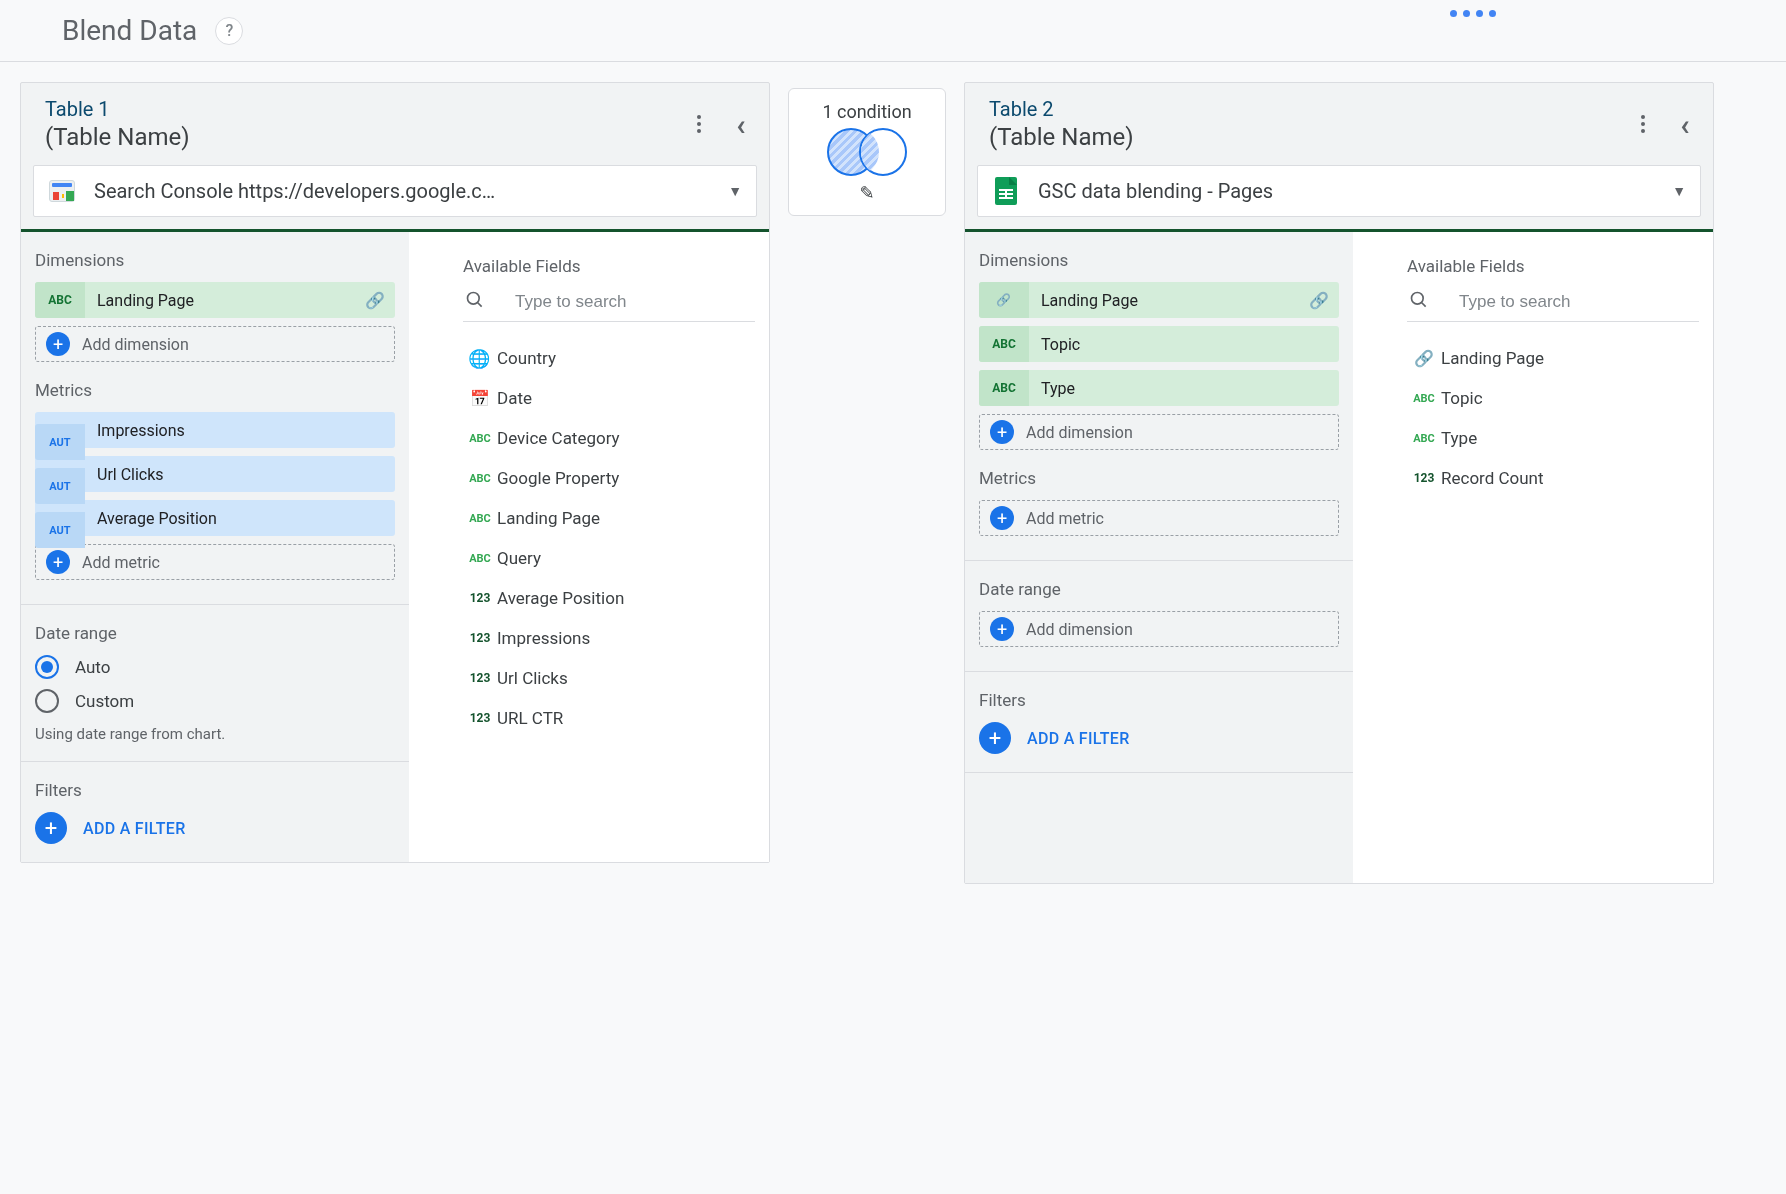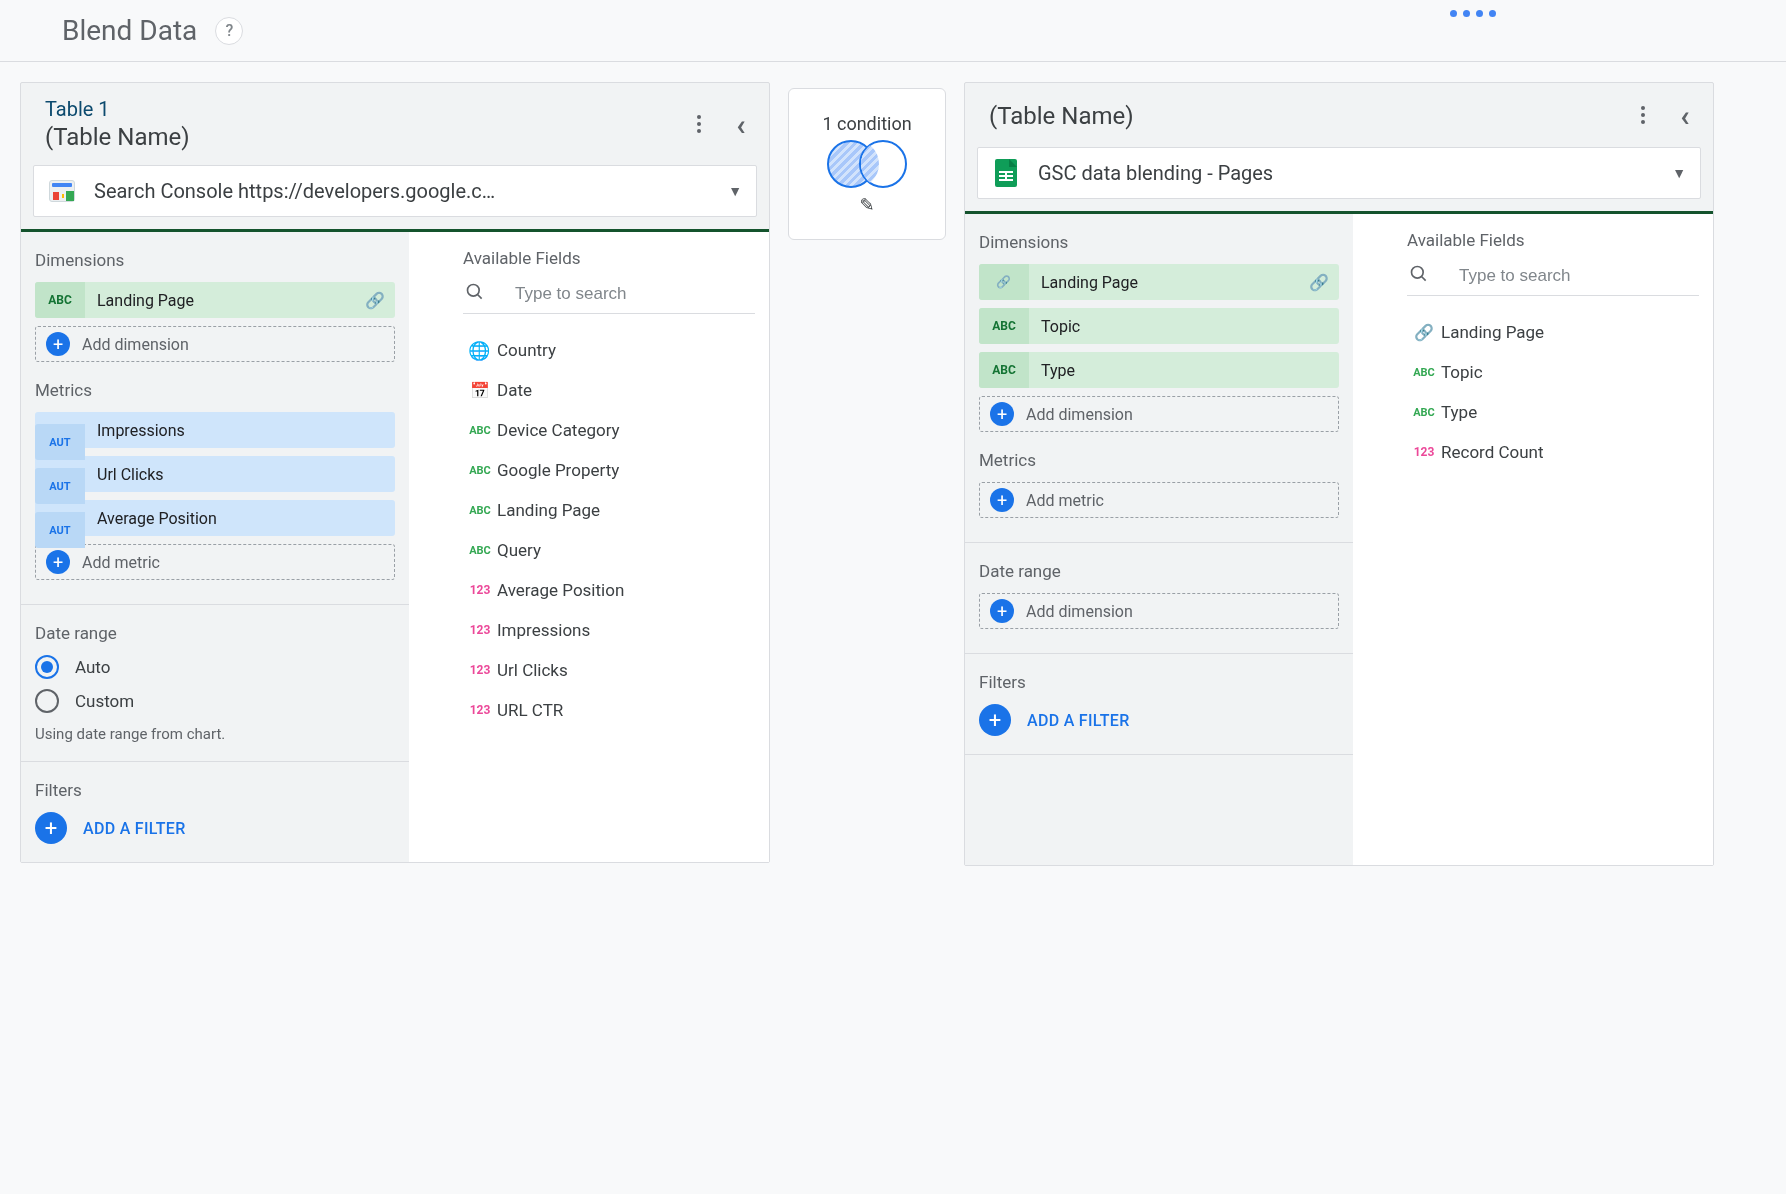--- a/index.html
+++ b/index.html
@@ -89,21 +89,21 @@
   border-top: 3px solid #14532d;
   gap: 40px;
 }
 .config-col {
   width: 388px;
   background: #f1f3f4;
 }
 .fields-col {
   flex: 1;
   background: #fff;
-  padding: 16px 14px;
+  padding: 24px 14px;
 }
 .section { border-bottom: 1px solid #dadce0; padding: 18px 14px 18px 14px; }
 .section:last-child { border-bottom: none; }
 .section-title { font-size: 17px; color: #5f6368; margin-bottom: 12px; font-weight: 400;}
 .chip {
   display: flex; align-items: center;
   height: 36px; border-radius: 3px; margin-bottom: 8px;
   cursor: grab; font-size: 16px;
 }
 .chip-type {
@@ -165,25 +165,25 @@
   display: flex; align-items: center; height: 40px; cursor: grab;
   font-size: 17px; color: #3c4043;
 }
 .field-icon {
   width: 34px; display: flex; align-items: center; justify-content: center;
   font-size: 13px; font-weight: 700;
 }
 .fi-globe { color: #34a853; font-size: 18px; font-weight: normal;}
 .fi-cal { color: #34a853; font-size: 16px; font-weight: normal;}
 .fi-abc { color: #34a853; font-size: 11px; }
-.fi-123 { color: #ec4899; font-size: 12px; }
+.fi-123 { color: #14532d; font-size: 12px; }
 .fi-link { color: #34a853; font-size: 16px; }
 .join-box {
   border: 1px solid #dadce0; background: #fff; border-radius: 6px;
-  width: 158px; padding: 24px 6px; text-align: center;
+  width: 158px; padding: 12px 6px; text-align: center;
   position: relative; top: 6px;
 }
 .join-cond { font-size: 18px; color: #3c4043; margin-bottom: 6px; }
 .venn {
   width: 80px; height: 48px; margin: 0 auto 6px auto; position: relative;
 }
 .venn-c { width: 48px; height: 48px; border-radius: 50%; border: 2px solid #1a73e8; position: absolute; top:0; background: #fff;}
 .venn-left { left: 0; background: repeating-linear-gradient(135deg,#a8c7fa,#a8c7fa 3px,#d2e3fc 3px,#d2e3fc 6px); z-index: 1;}
 .venn-right { right: 0; z-index: 2; background: #fff;}
 .venn-right::before{
@@ -361,20 +361,21 @@
     <div class="venn">
       <div class="venn-c venn-left"></div>
       <div class="venn-c venn-right"></div>
     </div>
     <div class="pencil">✎</div>
   </div>
 
   <div class="table-panel">
     <div class="panel-header">
       <div class="panel-titles">
+        <div class="panel-table-num">Table 2</div>
         <div class="panel-table-name">(Table Name)</div>
       </div>
       <div class="panel-actions">
         <div class="icon-btn">
             <div class="vmore">
               <span></span>
               <span></span>
               <span></span>
             </div>
           </div>

